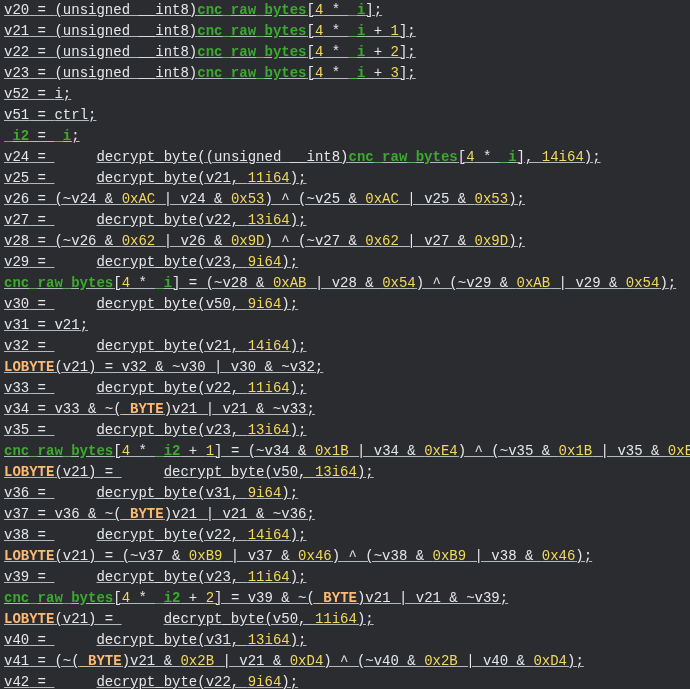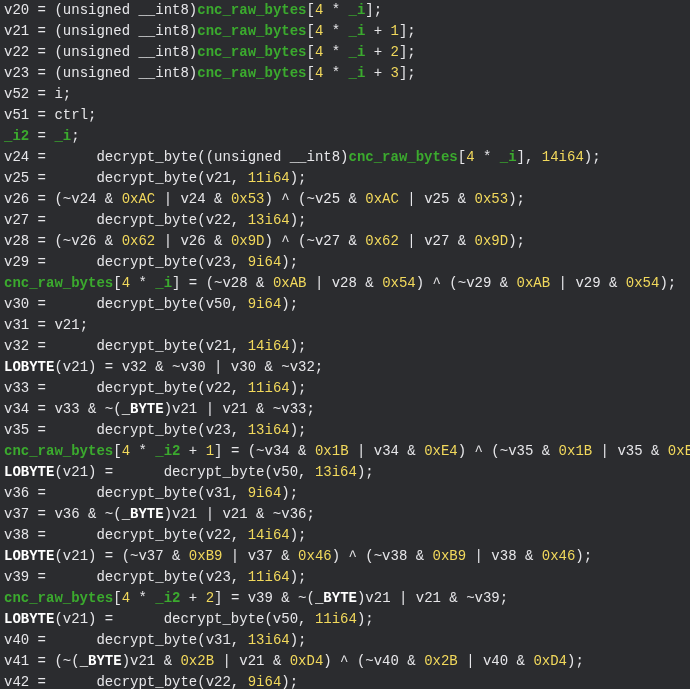--- a/index.html
+++ b/index.html
@@ -11,25 +11,25 @@
     font-family: Consolas, "Courier New", monospace;
     font-size: 14px;
     line-height: 21px;
     color: #b0b8c0;
     overflow: hidden;
   }
   .code {
     padding: 0 4px;
     white-space: pre;
   }
-  .line { display: block; }
+  .line { display: block; text-decoration: underline; }
   .def  { color: #e7e7ea; }      
   .kw   { color: #e7e7ea; }      
   .var  { color: #e7e7ea; }
   .arr  { color: #3baa2e; font-weight: 600; }      
   .fn   { color: #e7e7ea; margin-left: 42px; }
-  .macro{ color: #ffffff; font-weight: 600; }      
+  .macro{ color: #fdba74; font-weight: 600; }      
   .num  { color: #f2d95c; }
 </style>
 </head>
 <body>
 
 <div class="code"><span class="line"><span class="var">v20</span><span class="def"> = </span><span class="kw">(unsigned __int8)</span><span class="arr">cnc_raw_bytes</span><span class="def">[</span><span class="num">4</span><span class="def"> * </span><span class="arr">_i</span><span class="def">];</span></span><span class="line"><span class="var">v21</span><span class="def"> = </span><span class="kw">(unsigned __int8)</span><span class="arr">cnc_raw_bytes</span><span class="def">[</span><span class="num">4</span><span class="def"> * </span><span class="arr">_i</span><span class="def"> + </span><span class="num">1</span><span class="def">];</span></span><span class="line"><span class="var">v22</span><span class="def"> = </span><span class="kw">(unsigned __int8)</span><span class="arr">cnc_raw_bytes</span><span class="def">[</span><span class="num">4</span><span class="def"> * </span><span class="arr">_i</span><span class="def"> + </span><span class="num">2</span><span class="def">];</span></span><span class="line"><span class="var">v23</span><span class="def"> = </span><span class="kw">(unsigned __int8)</span><span class="arr">cnc_raw_bytes</span><span class="def">[</span><span class="num">4</span><span class="def"> * </span><span class="arr">_i</span><span class="def"> + </span><span class="num">3</span><span class="def">];</span></span><span class="line"><span class="var">v52</span><span class="def"> = </span><span class="var">i</span><span class="def">;</span></span><span class="line"><span class="var">v51</span><span class="def"> = </span><span class="var">ctrl</span><span class="def">;</span></span><span class="line"><span class="arr">_i2</span><span class="def"> = </span><span class="arr">_i</span><span class="def">;</span></span><span class="line"><span class="var">v24</span><span class="def"> = </span><span class="fn">decrypt_byte</span><span class="def">(</span><span class="kw">(unsigned __int8)</span><span class="arr">cnc_raw_bytes</span><span class="def">[</span><span class="num">4</span><span class="def"> * </span><span class="arr">_i</span><span class="def">], </span><span class="num">14i64</span><span class="def">);</span></span><span class="line"><span class="var">v25</span><span class="def"> = </span><span class="fn">decrypt_byte</span><span class="def">(v21, </span><span class="num">11i64</span><span class="def">);</span></span><span class="line"><span class="var">v26</span><span class="def"> = (~v24 &amp; </span><span class="num">0xAC</span><span class="def"> | v24 &amp; </span><span class="num">0x53</span><span class="def">) ^ (~v25 &amp; </span><span class="num">0xAC</span><span class="def"> | v25 &amp; </span><span class="num">0x53</span><span class="def">);</span></span><span class="line"><span class="var">v27</span><span class="def"> = </span><span class="fn">decrypt_byte</span><span class="def">(v22, </span><span class="num">13i64</span><span class="def">);</span></span><span class="line"><span class="var">v28</span><span class="def"> = (~v26 &amp; </span><span class="num">0x62</span><span class="def"> | v26 &amp; </span><span class="num">0x9D</span><span class="def">) ^ (~v27 &amp; </span><span class="num">0x62</span><span class="def"> | v27 &amp; </span><span class="num">0x9D</span><span class="def">);</span></span><span class="line"><span class="var">v29</span><span class="def"> = </span><span class="fn">decrypt_byte</span><span class="def">(v23, </span><span class="num">9i64</span><span class="def">);</span></span><span class="line"><span class="arr">cnc_raw_bytes</span><span class="def">[</span><span class="num">4</span><span class="def"> * </span><span class="arr">_i</span><span class="def">] = (~v28 &amp; </span><span class="num">0xAB</span><span class="def"> | v28 &amp; </span><span class="num">0x54</span><span class="def">) ^ (~v29 &amp; </span><span class="num">0xAB</span><span class="def"> | v29 &amp; </span><span class="num">0x54</span><span class="def">);</span></span><span class="line"><span class="var">v30</span><span class="def"> = </span><span class="fn">decrypt_byte</span><span class="def">(v50, </span><span class="num">9i64</span><span class="def">);</span></span><span class="line"><span class="var">v31</span><span class="def"> = v21;</span></span><span class="line"><span class="var">v32</span><span class="def"> = </span><span class="fn">decrypt_byte</span><span class="def">(v21, </span><span class="num">14i64</span><span class="def">);</span></span><span class="line"><span class="macro">LOBYTE</span><span class="def">(v21) = v32 &amp; ~v30 | v30 &amp; ~v32;</span></span><span class="line"><span class="var">v33</span><span class="def"> = </span><span class="fn">decrypt_byte</span><span class="def">(v22, </span><span class="num">11i64</span><span class="def">);</span></span><span class="line"><span class="var">v34</span><span class="def"> = v33 &amp; ~(</span><span class="macro">_BYTE</span><span class="def">)v21 | v21 &amp; ~v33;</span></span><span class="line"><span class="var">v35</span><span class="def"> = </span><span class="fn">decrypt_byte</span><span class="def">(v23, </span><span class="num">13i64</span><span class="def">);</span></span><span class="line"><span class="arr">cnc_raw_bytes</span><span class="def">[</span><span class="num">4</span><span class="def"> * </span><span class="arr">_i2</span><span class="def"> + </span><span class="num">1</span><span class="def">] = (~v34 &amp; </span><span class="num">0x1B</span><span class="def"> | v34 &amp; </span><span class="num">0xE4</span><span class="def">) ^ (~v35 &amp; </span><span class="num">0x1B</span><span class="def"> | v35 &amp; </span><span class="num">0xE4</span></span><span class="line"><span class="macro">LOBYTE</span><span class="def">(v21) = </span><span class="fn">decrypt_byte</span><span class="def">(v50, </span><span class="num">13i64</span><span class="def">);</span></span><span class="line"><span class="var">v36</span><span class="def"> = </span><span class="fn">decrypt_byte</span><span class="def">(v31, </span><span class="num">9i64</span><span class="def">);</span></span><span class="line"><span class="var">v37</span><span class="def"> = v36 &amp; ~(</span><span class="macro">_BYTE</span><span class="def">)v21 | v21 &amp; ~v36;</span></span><span class="line"><span class="var">v38</span><span class="def"> = </span><span class="fn">decrypt_byte</span><span class="def">(v22, </span><span class="num">14i64</span><span class="def">);</span></span><span class="line"><span class="macro">LOBYTE</span><span class="def">(v21) = (~v37 &amp; </span><span class="num">0xB9</span><span class="def"> | v37 &amp; </span><span class="num">0x46</span><span class="def">) ^ (~v38 &amp; </span><span class="num">0xB9</span><span class="def"> | v38 &amp; </span><span class="num">0x46</span><span class="def">);</span></span><span class="line"><span class="var">v39</span><span class="def"> = </span><span class="fn">decrypt_byte</span><span class="def">(v23, </span><span class="num">11i64</span><span class="def">);</span></span><span class="line"><span class="arr">cnc_raw_bytes</span><span class="def">[</span><span class="num">4</span><span class="def"> * </span><span class="arr">_i2</span><span class="def"> + </span><span class="num">2</span><span class="def">] = v39 &amp; ~(</span><span class="macro">_BYTE</span><span class="def">)v21 | v21 &amp; ~v39;</span></span><span class="line"><span class="macro">LOBYTE</span><span class="def">(v21) = </span><span class="fn">decrypt_byte</span><span class="def">(v50, </span><span class="num">11i64</span><span class="def">);</span></span><span class="line"><span class="var">v40</span><span class="def"> = </span><span class="fn">decrypt_byte</span><span class="def">(v31, </span><span class="num">13i64</span><span class="def">);</span></span><span class="line"><span class="var">v41</span><span class="def"> = (~(</span><span class="macro">_BYTE</span><span class="def">)v21 &amp; </span><span class="num">0x2B</span><span class="def"> | v21 &amp; </span><span class="num">0xD4</span><span class="def">) ^ (~v40 &amp; </span><span class="num">0x2B</span><span class="def"> | v40 &amp; </span><span class="num">0xD4</span><span class="def">);</span></span><span class="line"><span class="var">v42</span><span class="def"> = </span><span class="fn">decrypt_byte</span><span class="def">(v22, </span><span class="num">9i64</span><span class="def">);</span></span></div>
 
 </body></html>

